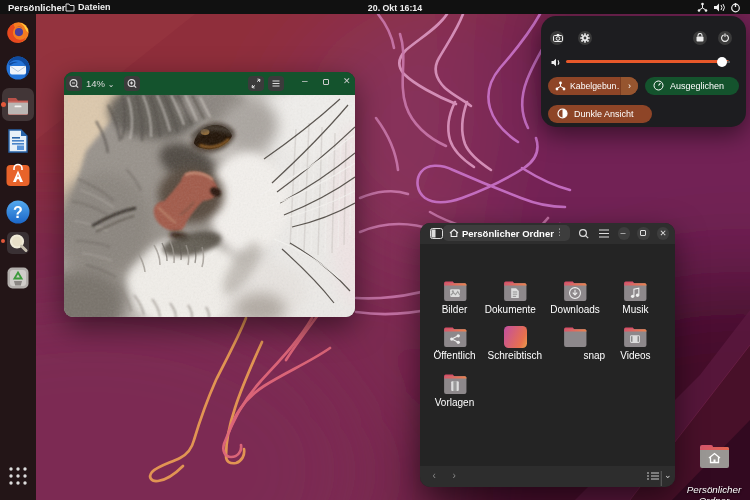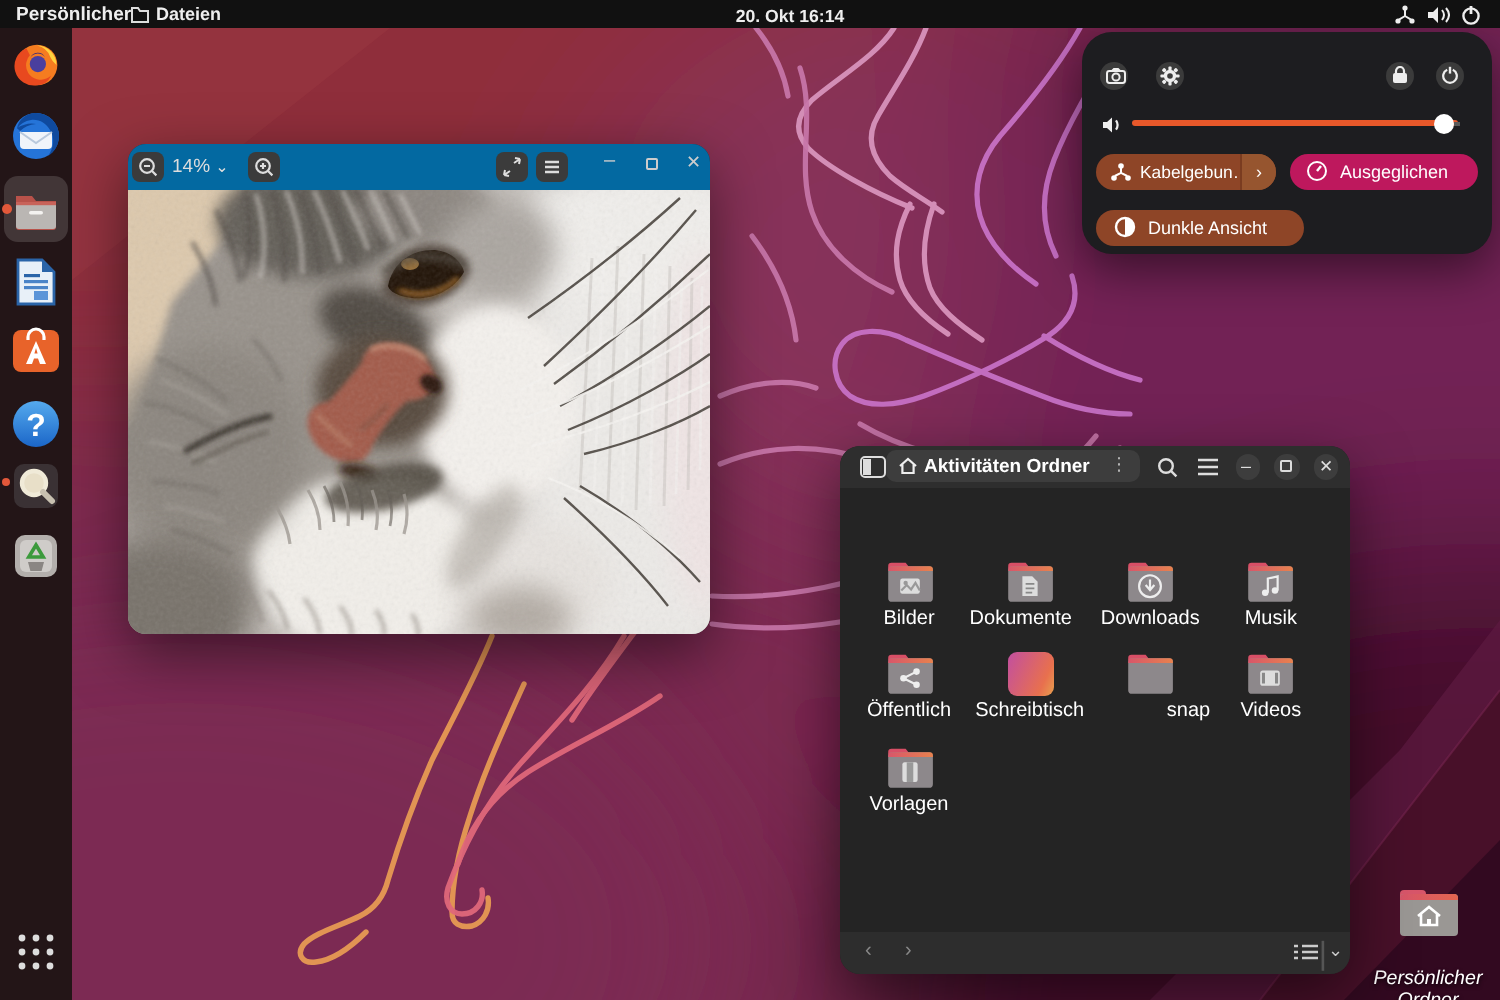--- a/index.html
+++ b/index.html
@@ -17,21 +17,21 @@
   #dock {
     position:absolute; left:0; top:14px; width:36px; height:486px;
     background:#231517; z-index:40;
   }
   .dicon { position:absolute; left:5px; width:26px; height:26px; }
   #window-viewer {
     position:absolute; left:64px; top:71.5px; width:291px; height:245.5px;
     border-radius:9px; background:#2d2d2d; box-shadow:0 10px 30px rgba(0,0,0,0.5);
     z-index:20; overflow:hidden;
   }
-  #viewer-header { position:absolute; left:0; top:0; width:100%; height:23px; background:#0369a1; }
+  #viewer-header { position:absolute; left:0; top:0; width:100%; height:23px; background:#14532d; }
   #viewer-body { position:absolute; left:0; top:23px; width:291px; height:222.5px; }
   .vbtn { position:absolute; top:4px; width:16px; height:15px; background:#3b3b3b; border-radius:4px; }
   #window-files {
     position:absolute; left:419.5px; top:222.5px; width:255px; height:264.5px;
     border-radius:10px; background:#242424; box-shadow:0 10px 30px rgba(0,0,0,0.5);
     z-index:30; overflow:hidden; color:#fff;
   }
   #files-header { position:absolute; left:0; top:0; width:100%; height:21px; background:#2e2e2e; }
   #files-footer { position:absolute; left:0; bottom:0; width:100%; height:21.5px; background:#2d2d2d; }
   .fcirc { position:absolute; top:4.5px; width:12.5px; height:12.5px; border-radius:50%; background:#3d3d3d; }
@@ -391,21 +391,21 @@
 <div id="window-files">
   <div id="files-header">
     <svg style="position:absolute;left:10px;top:5px;" width="13" height="11" viewBox="0 0 13 11">
         <rect x="0.5" y="0.5" width="12" height="10" rx="2" fill="none" stroke="#ddd"></rect>
         <rect x="1.5" y="1.5" width="4" height="8" fill="#ddd"></rect>
       </svg>
     <div style="position:absolute;left:23.5px;top:2.5px;width:127px;height:16px;background:#3d3d3d;border-radius:5px;">
       <svg style="position:absolute;left:6px;top:3px;" width="10" height="10" viewBox="0 0 10 10">
           <path d="M1,5 L5,1.5 L9,5 M2.2,4.2 V8.5 H7.8 V4.2" stroke="#eee" stroke-width="1.1" fill="none"></path>
         </svg>
-      <span style="position:absolute;left:19px;top:3px;font-size:9.5px;font-weight:bold;color:#fff;">Aktivitäten Ordner</span>
+      <span style="position:absolute;left:19px;top:3px;font-size:9.5px;font-weight:bold;color:#fff;">Persönlicher Ordner</span>
       <span style="position:absolute;right:6px;top:2px;color:#bbb;font-size:9px;">⋮</span>
     </div>
     <svg style="position:absolute;left:158px;top:5px;" width="12" height="12" viewBox="0 0 12 12">
         <circle cx="5" cy="5" r="3.4" fill="none" stroke="#ddd" stroke-width="1.2"></circle>
         <path d="M7.6,7.6 l2.6,2.6" stroke="#ddd" stroke-width="1.2"></path>
       </svg>
     <svg style="position:absolute;left:178px;top:6.5px;" width="12" height="9" viewBox="0 0 12 9">
         <path d="M1,1 h10 M1,4.5 h10 M1,8 h10" stroke="#ddd" stroke-width="1.2"></path>
       </svg>
     <div class="fcirc" style="left:198px;">
@@ -566,21 +566,21 @@
         <circle cx="5.5" cy="2" r="1.4" fill="#fff"></circle>
         <circle cx="2" cy="8" r="1.4" fill="#fff"></circle>
         <circle cx="9" cy="8" r="1.4" fill="#fff"></circle>
         <path d="M5.5,3 v2.4 M5.5,5.4 L2.4,7 M5.5,5.4 L8.6,7" stroke="#fff" stroke-width="1"></path>
       </svg>
     <span style="margin-left:4px;font-size:8.7px;">Kabelgebun…</span>
   </div>
   <div class="pill" style="left:79.5px;top:61px;width:18px;background:#96552f;border-radius:0 9.5px 9.5px 0;border-left:1px solid #7a3c20;justify-content:center;">
     <span style="font-size:9px;">›</span>
   </div>
-  <div class="pill" style="left:104.5px;top:61px;width:94px;background:#be185d;">
+  <div class="pill" style="left:104.5px;top:61px;width:94px;background:#14532d;">
     <svg style="margin-left:8px;" width="11" height="11" viewBox="0 0 11 11">
         <circle cx="5.5" cy="5.5" r="4.5" fill="none" stroke="#fff" stroke-width="1"></circle>
         <path d="M5.5,5.5 L7.5,3" stroke="#fff" stroke-width="1.2"></path>
       </svg>
     <span style="margin-left:6px;">Ausgeglichen</span>
   </div>
   <div class="pill" style="left:7.5px;top:89px;width:104px;background:#8e4527;">
     <svg style="margin-left:9px;" width="11" height="11" viewBox="0 0 11 11">
         <circle cx="5.5" cy="5.5" r="4.5" fill="none" stroke="#fff" stroke-width="1.2"></circle>
         <path d="M5.5,1 a4.5,4.5 0 0 1 0,9 z" fill="#fff"></path>

